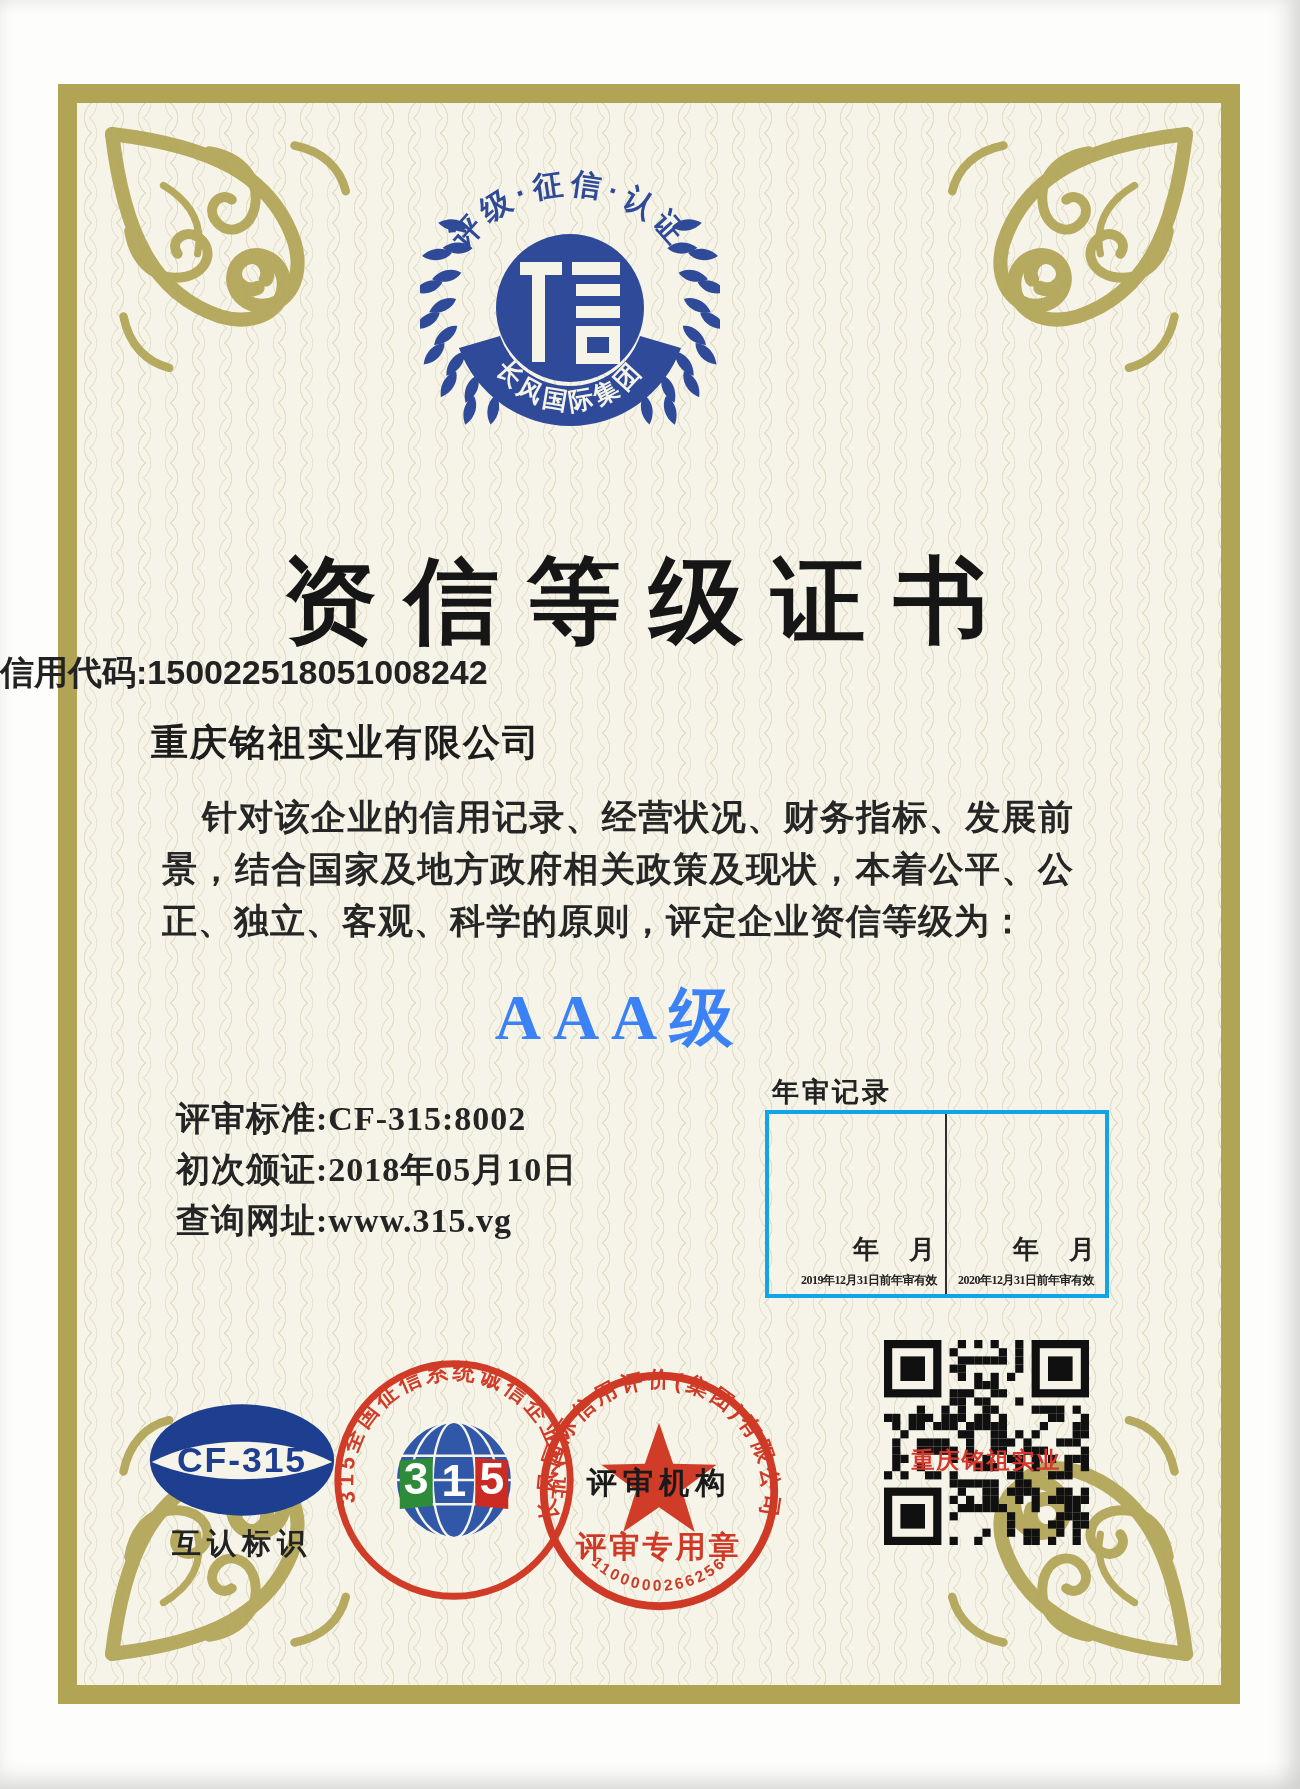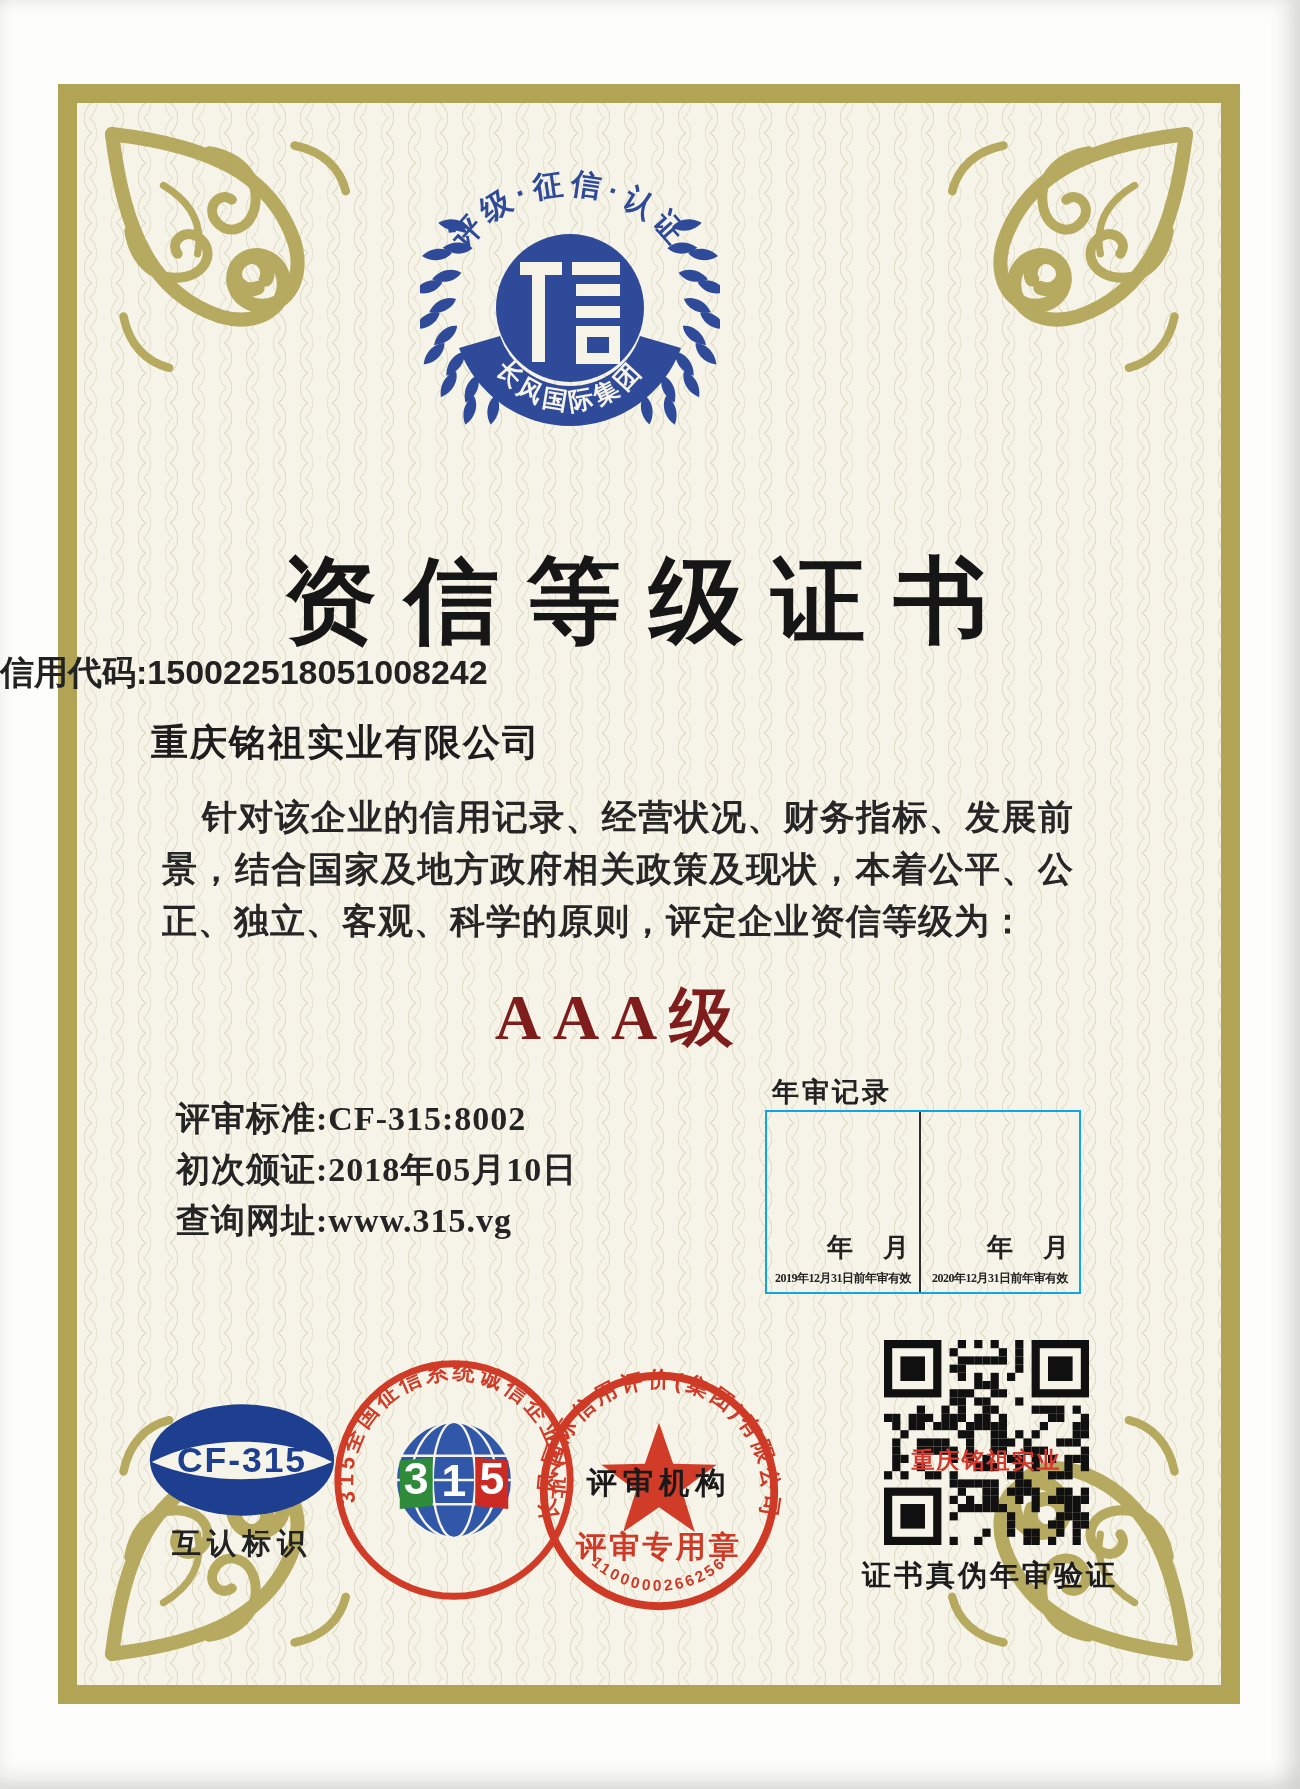--- a/index.html
+++ b/index.html
@@ -18,25 +18,25 @@
   .c-tl{left:18px;top:14px;} .c-tr{right:18px;top:14px;transform:scaleX(-1);}
   .c-bl{left:18px;bottom:14px;transform:scaleY(-1);} .c-br{right:18px;bottom:14px;transform:scale(-1,-1);}
 
   .title{left:0;right:30px;top:538px;text-align:center;font-size:94px;font-weight:bold;color:#161616;
          letter-spacing:.30em;text-indent:.30em;font-family:"Liberation Sans",sans-serif;}
   .credit-code{left:0;right:235px;top:650px;text-align:left;font-size:34px;font-weight:bold;color:#222;}
   .company{left:151px;top:718px;font-size:37px;font-weight:bold;color:#1d1d1d;letter-spacing:2px;}
   .para{left:162px;top:792px;width:912px;font-family:"Liberation Serif",serif;font-size:35px;line-height:52px;
         color:#262626;font-weight:bold;text-align:justify;text-justify:inter-character;text-indent:40px;letter-spacing:1px;}
   .rating{left:85px;right:145px;top:974px;text-align:center;font-family:"Liberation Serif",serif;
-          font-size:64px;font-weight:bold;color:#7f1d1d;letter-spacing:12px;}
+          font-size:64px;font-weight:bold;color:#3b82f6;letter-spacing:12px;}
   .details{left:176px;top:1102px;font-family:"Liberation Serif",serif;font-size:34px;font-weight:bold;color:#242424;}
   .details div{height:34px;line-height:34px;margin-bottom:17px;letter-spacing:1px;}
   .annual-title{left:772px;top:1074px;font-family:"Liberation Serif",serif;font-size:27px;font-weight:bold;color:#222;letter-spacing:3px;}
-  .annual-box{left:765px;top:1110px;width:312px;height:180px;border:2px solid #0ea5e9;display:flex;}
+  .annual-box{left:765px;top:1110px;width:312px;height:180px;border:4px solid #0ea5e9;display:flex;padding-left:24px;}
   .annual-cell{position:relative;height:100%;}
   .annual-cell.left{width:152px;border-right:2px solid #2e2e2e;}
   .annual-cell.right{flex:1;}
   .ym{position:absolute;bottom:27px;right:10px;font-family:"Liberation Serif",serif;font-size:26px;font-weight:bold;color:#222;}
   .ym .yr{margin-right:30px;}
   .annual-note{position:absolute;bottom:5px;left:0;right:0;text-align:center;font-family:"Liberation Serif",serif;
                font-size:12px;font-weight:bold;color:#222;letter-spacing:-0.5px;white-space:nowrap;}
   .mutual{left:152px;top:1524px;width:180px;text-align:center;font-size:29px;font-weight:bold;color:#222;letter-spacing:6px;}
   .qr-wrap{left:884px;top:1340px;width:205px;height:205px;}
   .qr-overlay{position:absolute;left:0;right:0;top:84px;text-align:center;font-size:23px;font-weight:bold;
@@ -418,15 +418,14 @@
         <rect x="16" y="16" width="24" height="24" fill="#101010"></rect>
         <rect x="144" y="0" width="56" height="56" fill="#101010"></rect>
         <rect x="152" y="8" width="40" height="40" fill="#f6f4e8"></rect>
         <rect x="160" y="16" width="24" height="24" fill="#101010"></rect>
         <rect x="0" y="144" width="56" height="56" fill="#101010"></rect>
         <rect x="8" y="152" width="40" height="40" fill="#f6f4e8"></rect>
         <rect x="16" y="160" width="24" height="24" fill="#101010"></rect>
       </svg>
     <div class="qr-overlay">重庆铭祖实业</div>
   </div>
-  <div class="abs qr-caption">证书真伪年审验证</div>
 
 </div>
 
 </body></html>

